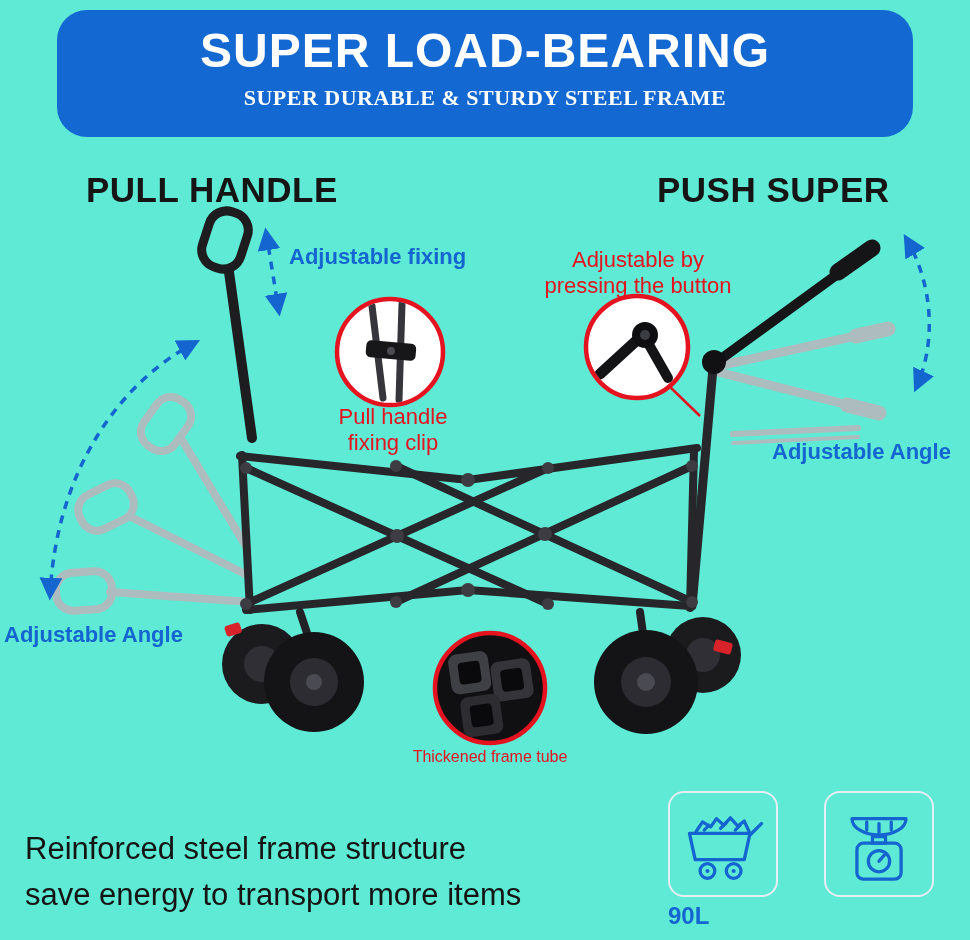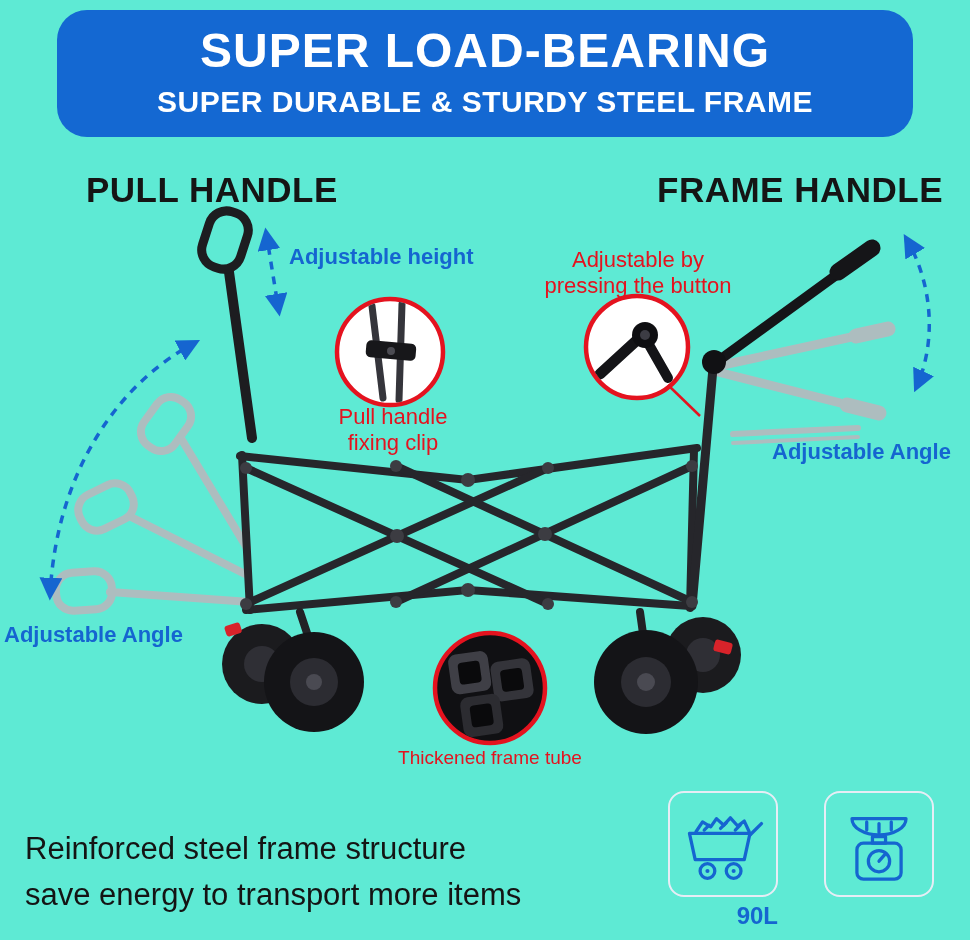--- a/index.html
+++ b/index.html
@@ -6,51 +6,51 @@
   body { font-family:"Liberation Sans", sans-serif; }
   .canvas { position:relative; width:970px; height:940px; background:#5eead4; overflow:hidden; }
 
   .art { position:absolute; left:0; top:0; width:970px; height:940px; z-index:1; }
 
   .banner {
     position:absolute; left:57px; top:10px; width:856px; height:127px;
     background:#1468d2; border-radius:30px; color:#ffffff; text-align:center; z-index:2;
   }
   .banner-title { font-size:48px; font-weight:800; letter-spacing:1px; margin-top:13px; }
-  .banner-subtitle { font-size:30px; font-weight:700; letter-spacing:.5px; margin-top:7px; }
+  .banner-subtitle { font-size:22px; font-weight:700; letter-spacing:.5px; margin-top:7px;font-family:Liberation Serif, serif; }
 
   .heading { position:absolute; font-size:35px; font-weight:800; color:#151515; letter-spacing:.5px; z-index:2; }
   .heading-pull { left:86px; top:170px; }
   .heading-push { left:657px; top:170px; }
 
   .blue-label { position:absolute; color:#1565d0; font-weight:700; font-size:22px; z-index:2; white-space:pre-line; }
   .red-label  { position:absolute; color:#e4131f; font-weight:400; font-size:22px; z-index:3; white-space:pre-line; text-align:center; line-height:1.2; }
 
   .lbl-adjheight { left:289px; top:244px; }
   .lbl-adjby     { left:518px; top:247px; width:240px; }
   .lbl-clip      { left:318px; top:404px; width:150px; }
   .lbl-angle-r   { left:772px; top:439px; }
   .lbl-angle-l   { left:4px;   top:622px; }
-  .lbl-tube      { left:360px; top:747px; width:260px; font-size:19px; }
+  .lbl-tube      { left:360px; top:747px; width:260px; font-size:16px; }
 
   .tagline {
     position:absolute; left:25px; top:826px; z-index:2;
     font-size:31px; font-weight:400; color:#141414; white-space:pre-line; line-height:1.48;
   }
 
   .capacity-box {
     position:absolute; width:110px; height:106px; z-index:2;
     border:2px solid #e6edf5; border-radius:16px; box-sizing:border-box; padding:6px;
   }
   .capacity-box svg { width:100%; height:100%; }
   .box-volume { left:668px; top:791px; }
   .box-weight { left:824px; top:791px; }
 
   .capacity-label {
-    position:absolute; z-index:2; color:#1565d0; font-weight:700; font-size:24px; text-align:right;
+    position:absolute; z-index:2; color:#1565d0; font-weight:700; font-size:24px; text-align:left;
   }
   .cap-volume { left:668px; top:902px; width:110px; }
   .cap-weight { left:806px; top:902px; width:146px; }
 </style>
 </head>
 <body>
 
 <div class="canvas">
 
   <svg class="art" viewBox="0 0 970 940">
@@ -182,23 +182,23 @@
       </g>
     </g>
   </svg>
 
   <div class="banner">
     <div class="banner-title">SUPER LOAD-BEARING</div>
     <div class="banner-subtitle">SUPER DURABLE &amp; STURDY STEEL FRAME</div>
   </div>
 
   <div class="heading heading-pull">PULL HANDLE</div>
-  <div class="heading heading-push">FRAME HANDLE</div>
-
-  <div class="blue-label lbl-adjheight">Adjustable height</div>
+  <div class="heading heading-push">PUSH SUPER</div>
+
+  <div class="blue-label lbl-adjheight">Adjustable fixing</div>
   <div class="red-label lbl-adjby">Adjustable by
 pressing the button</div>
   <div class="red-label lbl-clip">Pull handle
 fixing clip</div>
   <div class="blue-label lbl-angle-r">Adjustable Angle</div>
   <div class="blue-label lbl-angle-l">Adjustable Angle</div>
   <div class="red-label lbl-tube">Thickened frame tube</div>
 
   <div class="tagline">Reinforced steel frame structure
 save energy to transport more items</div>

